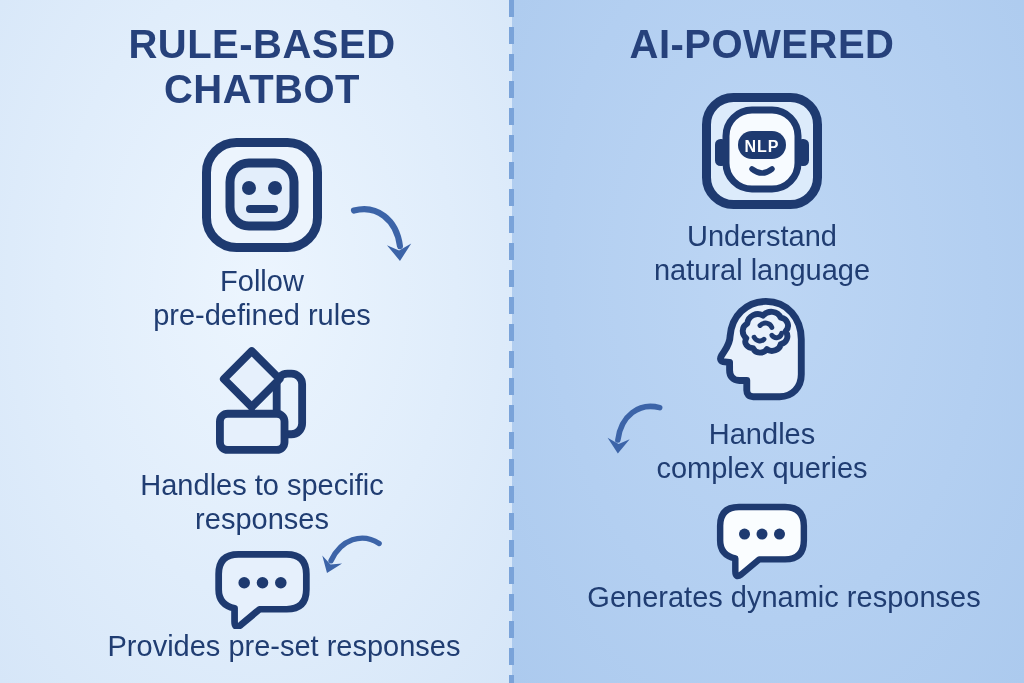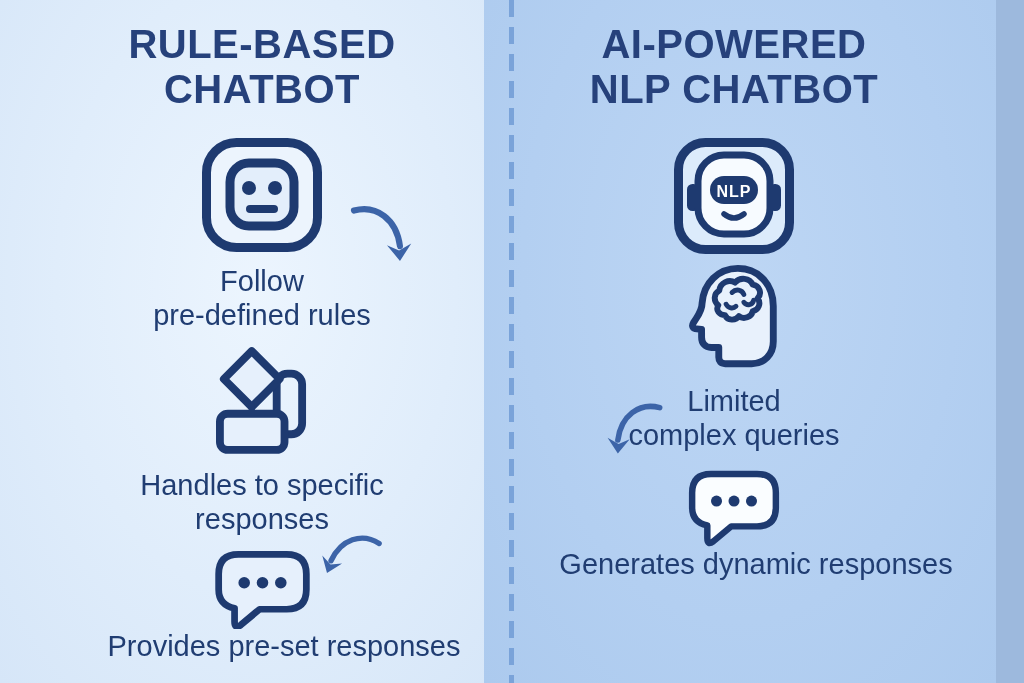--- a/index.html
+++ b/index.html
@@ -6,21 +6,21 @@
   .stage{
     position:relative;width:1024px;height:683px;overflow:hidden;
     font-family:"Liberation Sans", sans-serif;
   }
   .panel{position:absolute;top:0;height:683px;display:flex;flex-direction:column;align-items:center;}
   .panel.left{
     left:0;width:512px;
     background:radial-gradient(ellipse at 50% 42%, #ecf5fe 0%, #e0edfb 55%, #d6e6f8 100%);
   }
   .panel.right{
-    left:484px;width:512px;
+    left:512px;width:512px;
     background:radial-gradient(ellipse at 50% 40%, #bdd6f4 0%, #b3cff1 60%, #accaee 100%);
   }
   .panel.left  > *{transform:translateX(6px);}
   .panel.right > *{transform:translateX(-6px);}
   .divider{
     position:absolute;left:509px;top:0;width:5px;height:683px;z-index:5;
     background:repeating-linear-gradient(180deg,#7aa3d9 0px,#7aa3d9 17px,rgba(0,0,0,0) 17px,rgba(0,0,0,0) 27px);
   }
   .p-title{
     margin:22px 0 0 0;text-align:center;
@@ -84,47 +84,50 @@
 
     <div class="lbl mt0">
       <span>Provides pre-set responses</span>
       <span></span>
     </div>
   </div>
 
   <div class="panel right">
     <div class="p-title">
       <span>AI-POWERED</span>
-      <span>NLP CHATBOT</span>
     </div>
 
     <svg class="icon mt26" width="120" height="116" viewBox="0 0 120 116">
       <rect x="4.5" y="4.5" width="111" height="107" rx="27" fill="#dcebfb" stroke="#1e3a70" stroke-width="9"></rect>
       <rect x="13" y="46" width="12" height="27" rx="5.5" fill="#1e3a70"></rect>
       <rect x="95" y="46" width="12" height="27" rx="5.5" fill="#1e3a70"></rect>
       <rect x="24" y="17" width="72" height="79" rx="26" fill="#f7fbff" stroke="#1e3a70" stroke-width="7"></rect>
       <rect x="36" y="38" width="48" height="28" rx="14" fill="#1e3a70"></rect>
       <text x="60" y="59" text-anchor="middle" font-family="Liberation Sans, sans-serif" font-size="16" font-weight="bold" letter-spacing="1" fill="#ffffff">NLP</text>
       <path d="M50,76 Q60,84 70,76" fill="none" stroke="#1e3a70" stroke-width="5.5" stroke-linecap="round"></path>
     </svg>
 
+    <div class="lbl mt10">
+      <span>Understand</span>
+      <span>natural language</span>
+    </div>
 
     <svg class="icon mt10" width="98" height="110" viewBox="0 0 98 112">
       <path d="M53,4.5 C75,4.5 89,22 89,43 L89,79 C89,92 80,101.5 67,101.5 L40,101.5 C35.5,101.5 33.5,99 33.5,95
                L33.5,85 L26,85 C19.5,85 16,80.5 16,74.5 L16,66.5 L11,66 C7,66 5.8,63 7.6,60 L10.5,55.5
                C14.5,49.5 16.5,45 16.5,40 C18,19.5 33,4.5 53,4.5 Z" fill="#e8f1fc" stroke="#1e3a70" stroke-width="7" stroke-linejoin="round"></path>
       <path d="M33,42 C28,38 28,30 34,27 C35,19 44,15 50,19 C55,13 65,14 68,21 C75,22 78,30 73,35
                C77,40 74,47 68,48 C67,54 59,57 54,53 C51,58 42,58 40,52 C34,52 30,47 33,42 Z" fill="none" stroke="#1e3a70" stroke-width="6" stroke-linejoin="round" stroke-linecap="round"></path>
       <path d="M47,29 C51,25 57,26 59,31" fill="none" stroke="#1e3a70" stroke-width="5" stroke-linecap="round"></path>
       <path d="M59,39 C62,43 68,42 69,37" fill="none" stroke="#1e3a70" stroke-width="5" stroke-linecap="round"></path>
       <path d="M41,41 C43,45 48,46 51,43" fill="none" stroke="#1e3a70" stroke-width="5" stroke-linecap="round"></path>
     </svg>
 
     <div class="lbl mt10">
-      <span>Limited</span>
+      <span>Handles</span>
       <span>complex queries</span>
     </div>
 
     <svg class="icon mt16" width="92" height="79" viewBox="0 0 100 82">
       <path d="M25,4.5 H75 Q95.5,4.5 95.5,25 V41 Q95.5,61.5 75,61.5 H47 L27.5,77.8 Q21,82.5 21,74.5 V60.5 Q4.5,57 4.5,41 V25 Q4.5,4.5 25,4.5 Z" fill="#fafdff" stroke="#1e3a70" stroke-width="7" stroke-linejoin="round"></path>
       <circle cx="31" cy="34" r="6" fill="#1e3a70"></circle>
       <circle cx="50" cy="34" r="6" fill="#1e3a70"></circle>
       <circle cx="69" cy="34" r="6" fill="#1e3a70"></circle>
     </svg>
 

